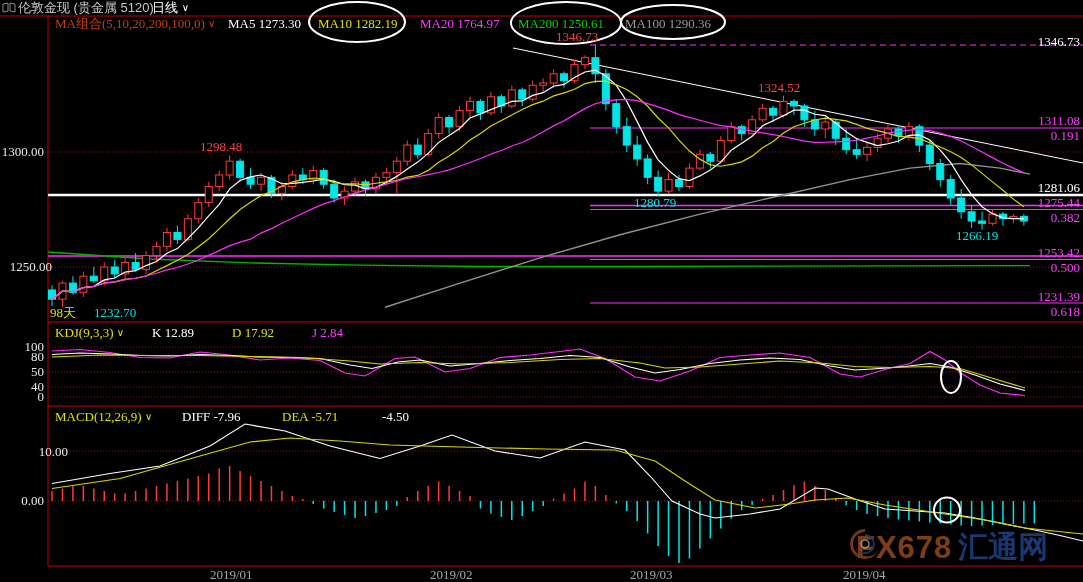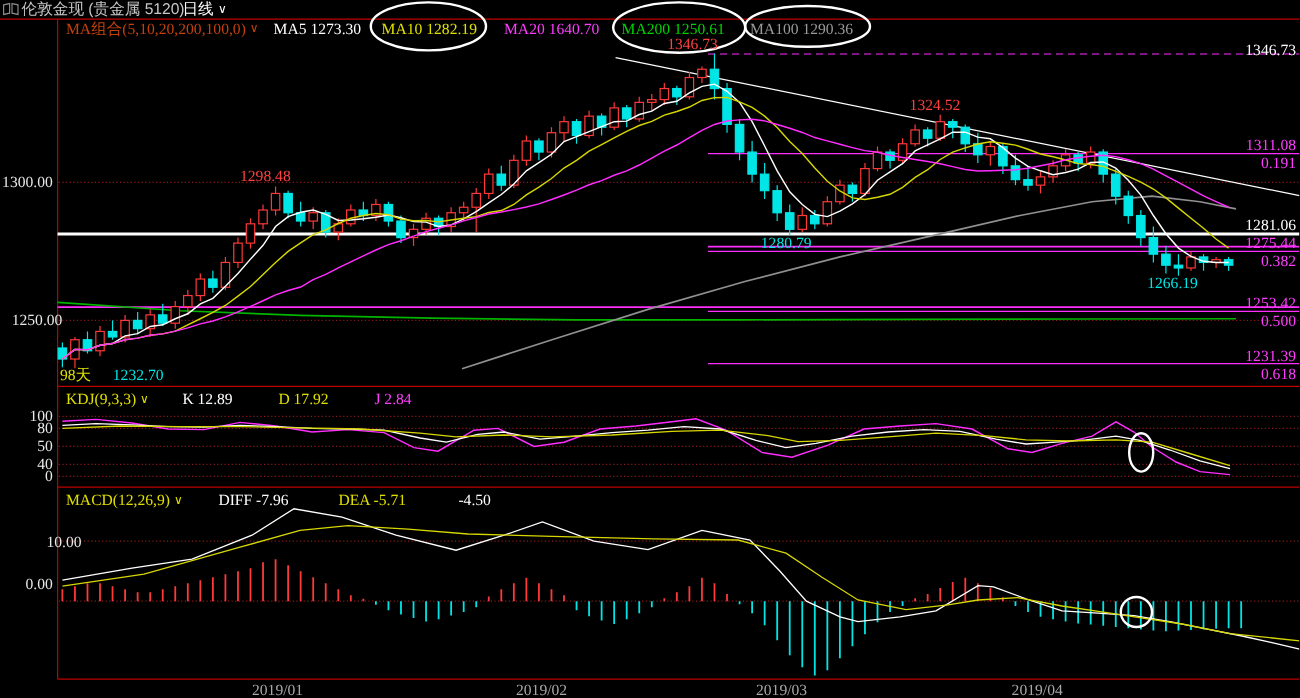--- a/index.html
+++ b/index.html
@@ -356,21 +356,21 @@
       <span class="chev">∨</span>
     </span>
   </div>
 
   <span class="t" style="left:55px;top:17px;color:#c2410c;">
     <span>MA组合(5,10,20,200,100,0)</span>
     <span class="chev">∨</span>
   </span>
   <span class="t" style="left: 228px; top: 17px; color: rgb(255, 255, 255);">MA5 1273.30</span>
   <span class="t" style="left: 318px; top: 17px; color: rgb(224, 224, 0);">MA10 1282.19</span>
-  <span class="t" style="left: 420px; top: 17px; color: rgb(255, 61, 255);">MA20 1640.70</span>
+  <span class="t" style="left: 420px; top: 17px; color: rgb(255, 61, 255);">MA20 1764.97</span>
   <span class="t" style="left: 518px; top: 17px; color: rgb(0, 210, 0);">MA200 1250.61</span>
   <span class="t" style="left: 625px; top: 17px; color: rgb(154, 154, 154);">MA100 1290.36</span>
 
   <span class="t" style="left:55px;top:326px;color:#e0e000;">
     <span>KDJ(9,3,3)</span>
     <span class="chev">∨</span>
   </span>
   <span class="t" style="left:152px;top:326px;color:#fff;">K 12.89</span>
   <span class="t" style="left:232px;top:326px;color:#e0e000;">D 17.92</span>
   <span class="t" style="left:312px;top:326px;color:#ff3dff;">J 2.84</span>
@@ -384,21 +384,21 @@
   <span class="t" style="left:382px;top:410px;color:#fff;">-4.50</span>
 
   <span class="t axis" style="left:0px;top:145px;">1300.00</span>
   <span class="t axis" style="left:0px;top:260px;margin-left:8px;">1250.00</span>
   <span class="t axis" style="left:0px;top:340px;">100</span>
   <span class="t axis" style="left:0px;top:350px;">80</span>
   <span class="t axis" style="left:0px;top:365px;">50</span>
   <span class="t axis" style="left:0px;top:380px;">40</span>
   <span class="t axis" style="left:0px;top:390px;">0</span>
   <span class="t axis" style="left:0px;top:445px;margin-left:24px;">10.00</span>
-  <span class="t axis" style="left:0px;top:480px;text-align:right;">0.00</span>
+  <span class="t axis" style="left:0px;top:494px;text-align:right;">0.00</span>
 
   <span class="t" style="right: 3px; top: 35px; color: rgb(255, 255, 255);">1346.73</span>
   <span class="t" style="right: 3px; top: 114px; color: rgb(255, 61, 255);">1311.08</span>
   <span class="t" style="right: 3px; top: 129px; color: rgb(255, 61, 255); margin-left: 8px;">0.191</span>
   <span class="t" style="right: 3px; top: 181px; color: rgb(255, 255, 255);">1281.06</span>
   <span class="t" style="right: 3px; top: 196px; color: rgb(255, 61, 255);">1275.44</span>
   <span class="t" style="right: 3px; top: 211px; color: rgb(255, 61, 255);">0.382</span>
   <span class="t" style="right: 3px; top: 246px; color: rgb(255, 61, 255);">1253.42</span>
   <span class="t" style="right: 3px; top: 261px; color: rgb(255, 61, 255);">0.500</span>
   <span class="t" style="right: 3px; top: 290px; color: rgb(255, 61, 255);">1231.39</span>
@@ -410,14 +410,25 @@
   <span class="t" style="left: 634px; top: 196px; color: rgb(0, 229, 229);">1280.79</span>
   <span class="t" style="left: 956px; top: 229px; color: rgb(0, 229, 229);">1266.19</span>
   <span class="t" style="left: 50px; top: 306px; color: rgb(224, 224, 0);">98天</span>
   <span class="t" style="left: 94px; top: 306px; color: rgb(0, 229, 229);">1232.70</span>
 
   <span class="t" style="left:210px;top:568px;color:#a8a8a8;">2019/01</span>
   <span class="t" style="left:430px;top:568px;color:#a8a8a8;">2019/02</span>
   <span class="t" style="left:630px;top:568px;color:#a8a8a8;">2019/03</span>
   <span class="t" style="left:843px;top:568px;color:#a8a8a8;">2019/04</span>
 
+  <div class="wm">
+    <span>
+      <svg width="34" height="34" viewBox="0 0 34 34">
+        <path d="M17 2 A15 15 0 1 0 32 17 A12 12 0 0 1 17 29 A12 12 0 0 1 17 5 Z" fill="#8a4318" opacity="0.9"></path>
+        <path d="M17 7 A10 10 0 1 1 7 17 A8 8 0 0 0 17 25 A8 8 0 0 0 17 9 Z" fill="#1d3d7c" opacity="0.9"></path>
+        <circle cx="17" cy="17" r="4" fill="none" stroke="#c8c8d8" stroke-width="1.5" opacity="0.7"></circle>
+      </svg>
+    </span>
+    <span class="wm-fx" style="margin-left:8px;">FX678</span>
+    <span class="wm-ht">汇通网</span>
+  </div>
 
 </div>
 
 </body></html>

